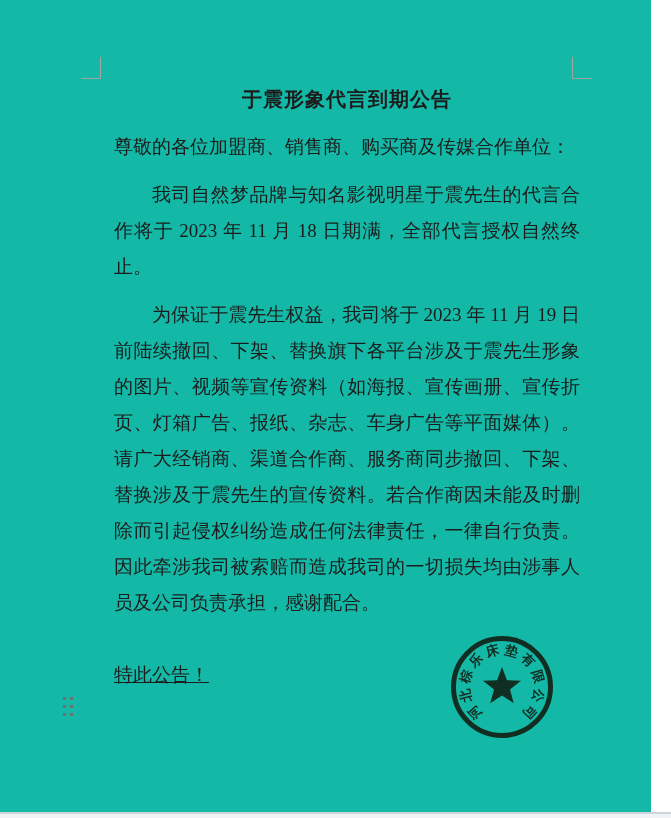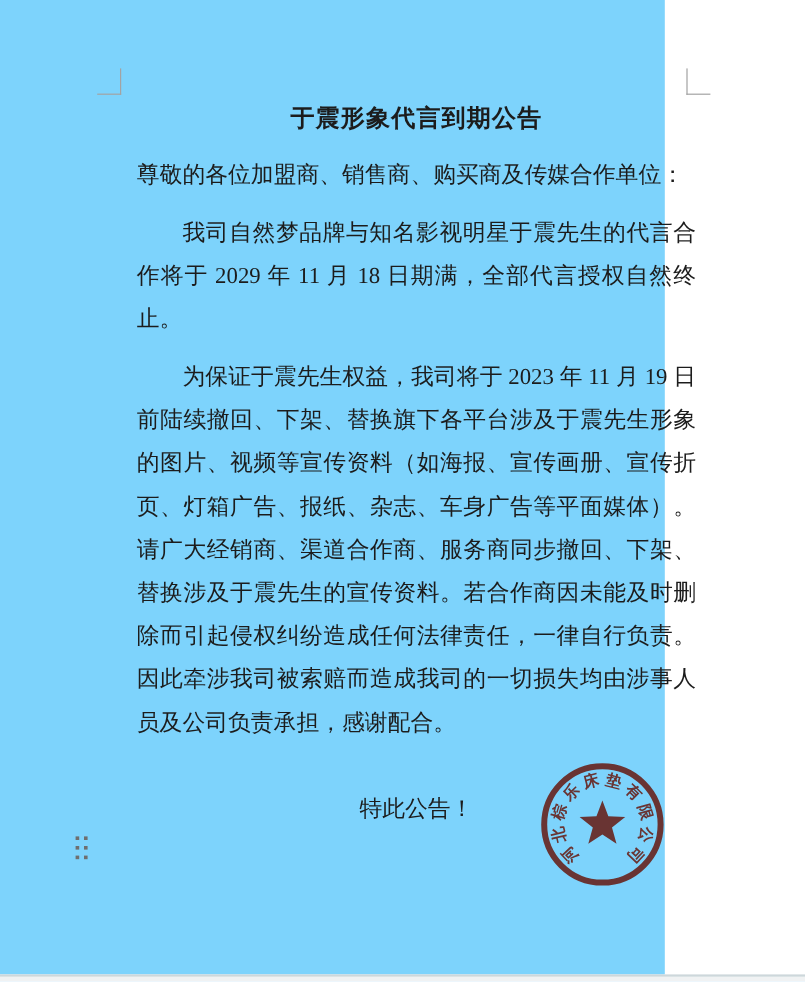--- a/index.html
+++ b/index.html
@@ -1,40 +1,40 @@
 <!DOCTYPE html>
 <html><head>
 <meta charset="utf-8">
 <style>
   html,body{margin:0;padding:0;}
   body{
     width:671px;height:818px;position:relative;overflow:hidden;
     background:#ffffff;
     font-family:"Liberation Serif","DejaVu Serif",serif;
   }
-  .page{position:absolute;left:0;top:0;width:554px;height:812px;background:#7dd3fc;}
+  .page{position:absolute;left:0;top:0;width:651px;height:812px;background:#14b8a6;}
   
   .crop{position:absolute;background:#a3a3a3;}
   .tl-v{left:100px;top:57px;width:1px;height:22px;}
   .tl-h{left:81px;top:78px;width:20px;height:1px;}
   .tr-v{left:572px;top:57px;width:1px;height:22px;}
   .tr-h{left:572px;top:78px;width:20px;height:1px;}
   
   .text-area{
     position:absolute;left:102px;top:81px;width:490px;
     font-size:19px;line-height:36px;color:#1c1c1c;
     text-align:justify;
   }
   .doc-title{
     font-size:20px;font-weight:600;text-align:center;
     margin:0;line-height:36px;letter-spacing:1px;
   }
   .text-area p{margin:12px;}
   .indent{text-indent:2em;}
-  .closing{margin-top:36px !important;text-align:center;}
+  .closing{margin-top:36px !important;text-align:left;text-decoration:underline;}
   .signature{text-align:right;padding-right:44px;}
   
   .anchor-dots{
     position:absolute;left:63px;top:697px;
     display:grid;grid-template-columns:3px 3px;gap:5px 4px;
   }
   .anchor-dots span{width:3px;height:3px;background:#6f6f6f;display:block;}
   
   .seal{
     position:absolute;left:442px;top:627px;width:120px;height:120px;
@@ -55,21 +55,21 @@
 <div class="page">
 
   <div class="crop tl-v"></div>
   <div class="crop tl-h"></div>
   <div class="crop tr-v"></div>
   <div class="crop tr-h"></div>
 
   <div class="text-area">
     <h1 class="doc-title">于震形象代言到期公告</h1>
     <p class="salutation">尊敬的各位加盟商、销售商、购买商及传媒合作单位：</p>
-    <p class="indent">我司自然梦品牌与知名影视明星于震先生的代言合作将于 2029 年 11 月 18 日期满，全部代言授权自然终止。</p>
+    <p class="indent">我司自然梦品牌与知名影视明星于震先生的代言合作将于 2023 年 11 月 18 日期满，全部代言授权自然终止。</p>
     <p class="indent">为保证于震先生权益，我司将于 2023 年 11 月 19 日前陆续撤回、下架、替换旗下各平台涉及于震先生形象的图片、视频等宣传资料（如海报、宣传画册、宣传折页、灯箱广告、报纸、杂志、车身广告等平面媒体）。请广大经销商、渠道合作商、服务商同步撤回、下架、替换涉及于震先生的宣传资料。若合作商因未能及时删除而引起侵权纠纷造成任何法律责任，一律自行负责。因此牵涉我司被索赔而造成我司的一切损失均由涉事人员及公司负责承担，感谢配合。</p>
     <p class="closing">特此公告！</p>
     <div class="signature">
     </div>
   </div>
 
   <div class="anchor-dots">
     <span></span>
     <span></span>
     <span></span>

